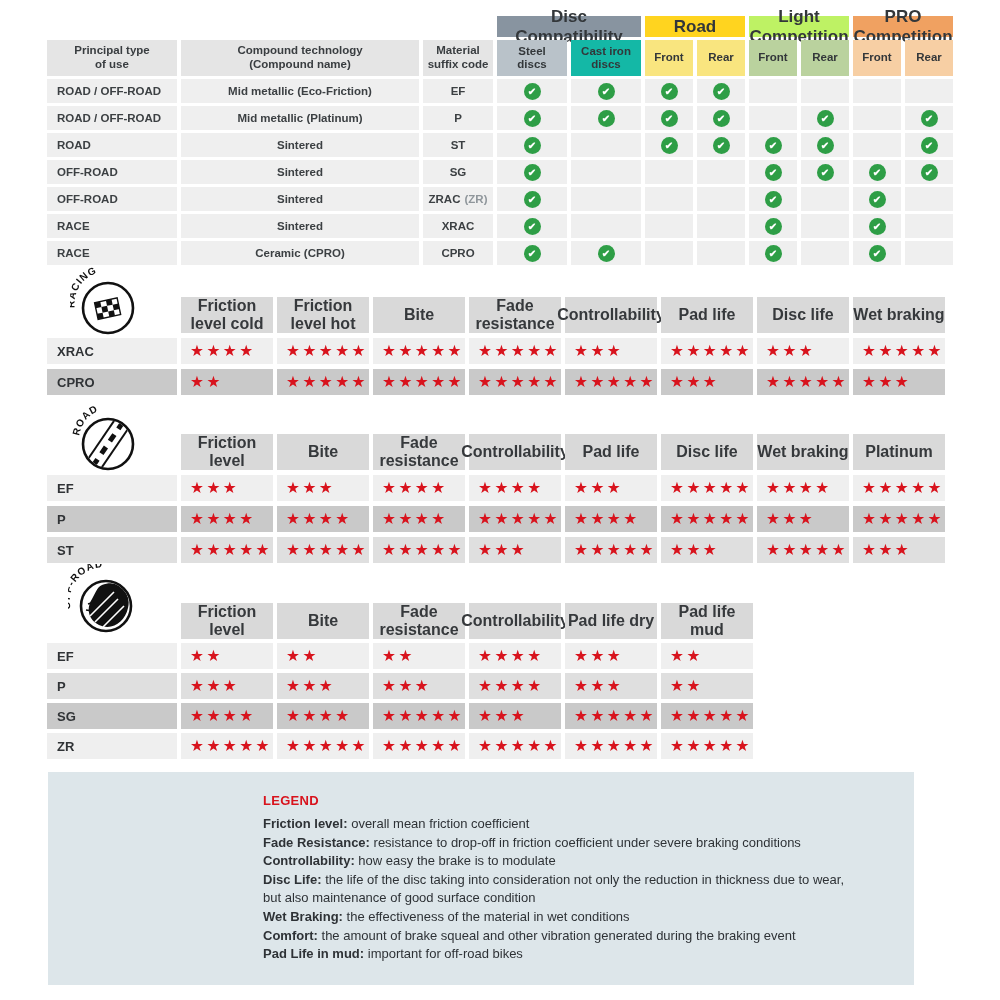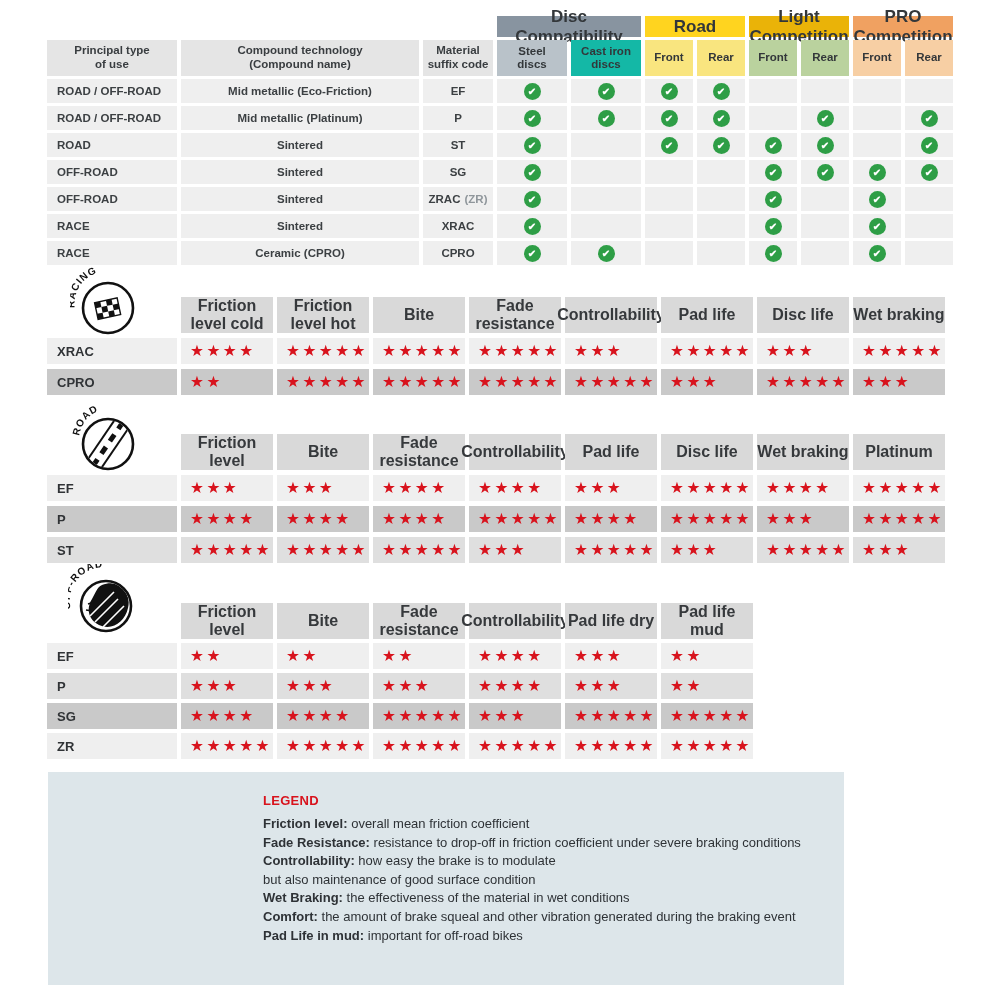--- a/index.html
+++ b/index.html
@@ -23,36 +23,36 @@
   #rt-offroad{top:603px;grid-template-columns:130px repeat(6,92px);grid-template-rows:36px 26px 26px 26px 26px;row-gap:4px;}
   .rhdr{background:#d9d9d9;font-weight:700;font-size:16px;color:#36393c;line-height:1.12;white-space:pre-line;}
   .rlabel{justify-content:flex-start;padding-left:10px;font-weight:700;font-size:13px;color:#303336;}
   .starcell{justify-content:flex-start;padding-left:9px;}
   .stars{color:#d8131d;font-size:15.5px;letter-spacing:2.5px;line-height:1;white-space:nowrap;}
   .s-light{background:#efefef}.s-medium{background:#dfdfdf}.s-dark{background:#c9c9c9}
   
   .sicon{position:absolute;}
   .arct{font-size:10px;font-weight:700;fill:#111;letter-spacing:1px;}
   
-  .legend{position:absolute;left:48px;top:772px;width:796px;height:213px;background:#dde6ea;}
+  .legend{position:absolute;left:48px;top:772px;width:866px;height:213px;background:#dde6ea;}
   .legend-inner{padding:21px 0 0 215px;}
   .ltitle{color:#d8131d;font-weight:700;font-size:13px;letter-spacing:.3px;margin-bottom:7px;}
   .lline{font-size:13px;color:#2e3236;line-height:18.6px;}
   .lterm{font-weight:700;}
 </style>
 </head>
 <body>
 
 <div>
 
   <div class="compat">
       <div class="cell" style="grid-column: span 3;"></div>
       <div class="cell group" style="grid-column: span 2; background: rgb(136, 148, 160);">Disc Compatibility</div>
       <div class="cell group" style="grid-column: span 2; background: rgb(255, 212, 31);">Road</div>
-      <div class="cell group" style="grid-column: span 2; background: #eab308;">Light Competition</div>
+      <div class="cell group" style="grid-column: span 2; background: #bef264;">Light Competition</div>
       <div class="cell group" style="grid-column: span 2; background: rgb(240, 161, 97);">PRO Competition</div>
       <div class="cell hdr">Principal type
 of use</div>
       <div class="cell hdr">Compound technology
 (Compound name)</div>
       <div class="cell hdr">Material
 suffix code</div>
       <div class="cell sub" style="background: rgb(185, 194, 201);">Steel
 discs</div>
       <div class="cell sub" style="background: #14b8a6;">Cast iron
@@ -510,20 +510,21 @@
       </div>
     </div>
 
   <div class="legend">
     <div class="legend-inner">
       <div class="ltitle">LEGEND</div>
       <div>
           <div class="lline"><span class="lterm">Friction level:</span> <span class="ldesc">overall mean friction coefficient</span></div>
           <div class="lline"><span class="lterm">Fade Resistance:</span> <span class="ldesc">resistance to drop-off in friction coefficient under severe braking conditions</span></div>
           <div class="lline"><span class="lterm">Controllability:</span> <span class="ldesc">how easy the brake is to modulate</span></div>
+          <div class="lline"><span class="lterm">Disc Life:</span> <span class="ldesc">the life of the disc taking into consideration not only the reduction in thickness due to wear,</span></div>
           <div class="lline"><span class="ldesc">but also maintenance of good surface condition</span></div>
           <div class="lline"><span class="lterm">Wet Braking:</span> <span class="ldesc">the effectiveness of the material in wet conditions</span></div>
           <div class="lline"><span class="lterm">Comfort:</span> <span class="ldesc">the amount of brake squeal and other vibration generated during the braking event</span></div>
           <div class="lline"><span class="lterm">Pad Life in mud:</span> <span class="ldesc">important for off-road bikes</span></div>
         </div>
     </div>
   </div>
 
 </div>
 

